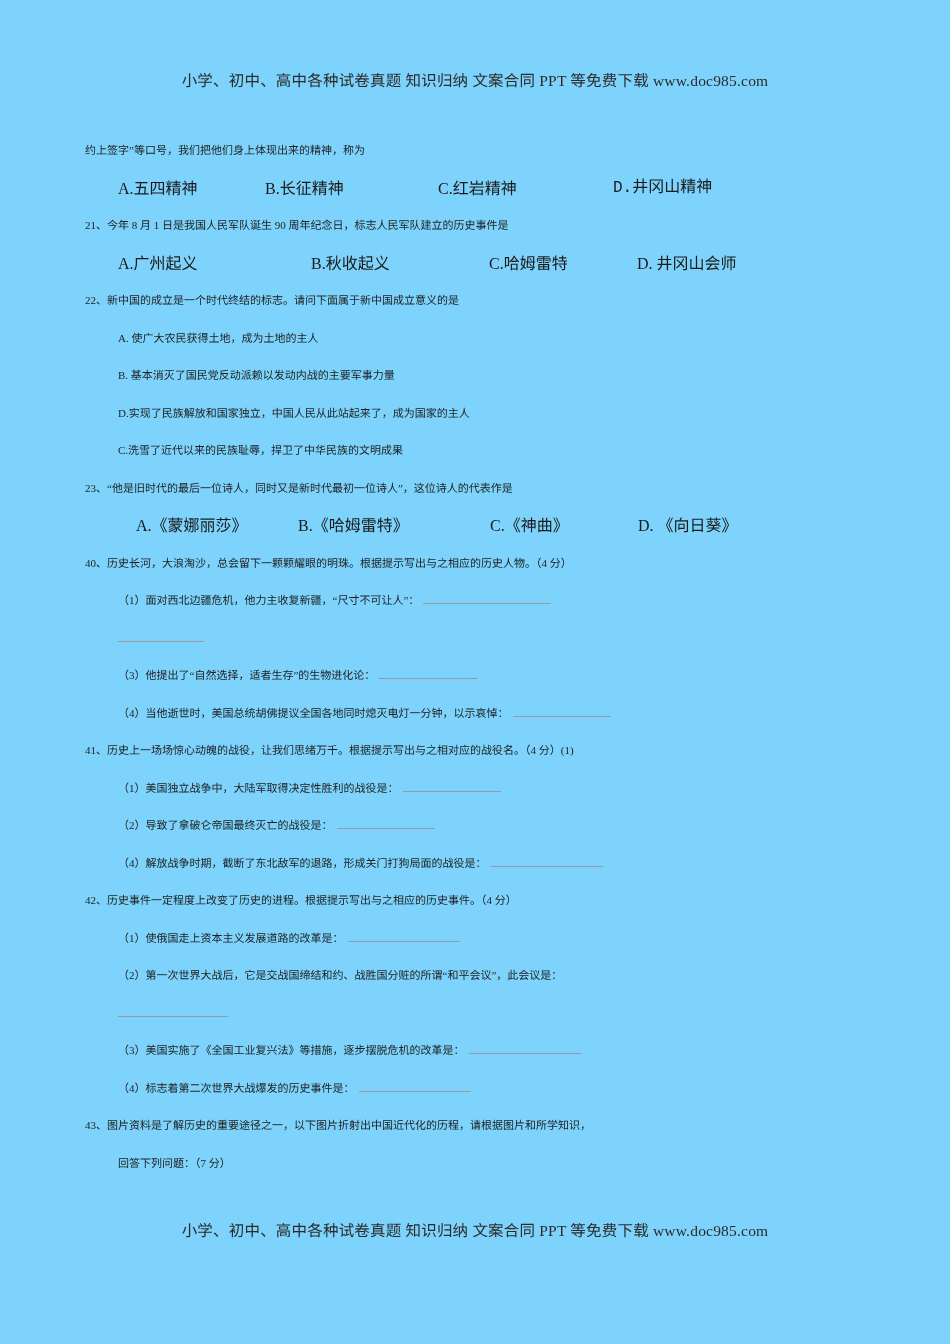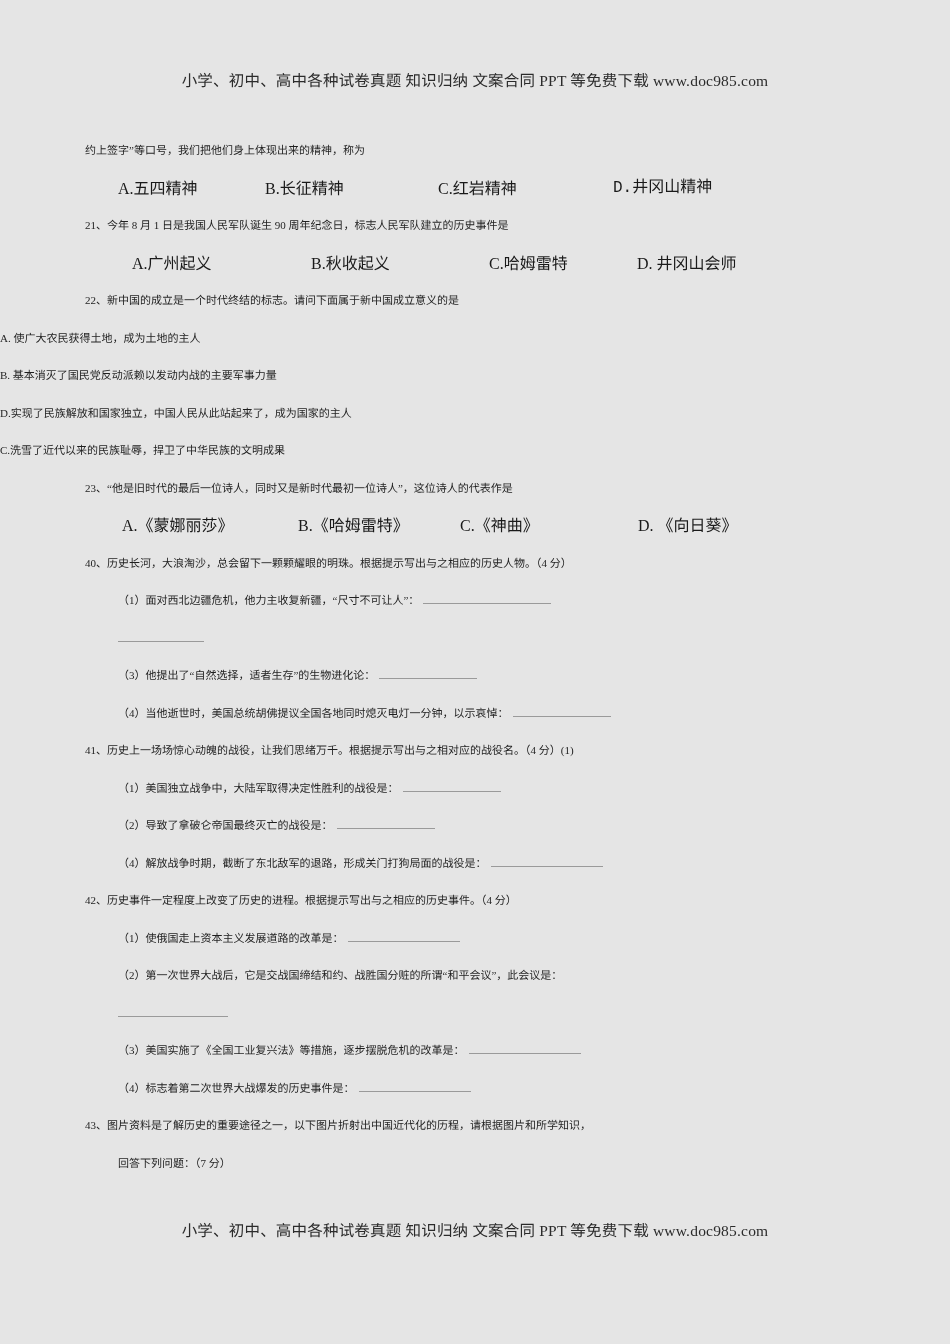--- a/index.html
+++ b/index.html
@@ -11,21 +11,21 @@
   body {
     font-family: "Liberation Serif", "DejaVu Serif", serif;
     color: #1a1a1a;
     -webkit-font-smoothing: antialiased;
   }
   .page {
     position: relative;
     width: 950px;
     height: 1344px;
     margin: 0 auto;
-    background: #e5e5e5;
+    background: #7dd3fc;
     overflow: hidden;
     box-sizing: border-box;
   }
 
   
   .watermark {
     position: absolute;
     left: 0;
     width: 950px;
     text-align: center;
@@ -49,21 +49,21 @@
   .line {
     font-size: 11px;
     line-height: 37.5px;
     height: 37.5px;
     white-space: nowrap;
     color: #1f1f1f;
   }
 
   
   .ind-q   { padding-left: 85px; }   
-  .ind-opt { }  
+  .ind-opt { padding-left: 118px; }  
   .ind-sub { padding-left: 118px; }  
   .ind-cont{ padding-left: 118px; }  
   .ind-stem2 { padding-left: 118px; }
 
   
   .optrow {
     position: relative;
     height: 37.5px;
     line-height: 37.5px;
     font-size: 16px;
@@ -112,38 +112,38 @@
     <div class="optrow">
       <span class="opt" style="left:118px;">A.五四精神</span>
       <span class="opt" style="left:265px;">B.长征精神</span>
       <span class="opt" style="left:438px;">C.红岩精神</span>
       <span class="opt" style="left:613px;font-family:Liberation Mono, monospace;">D.井冈山精神</span>
     </div>
 
     <div class="line ind-q">21、今年 8 月 1 日是我国人民军队诞生 90 周年纪念日，标志人民军队建立的历史事件是</div>
 
     <div class="optrow">
-      <span class="opt" style="left:132px;">A.广州起义</span>
+      <span class="opt" style="left:118px;">A.广州起义</span>
       <span class="opt" style="left:311px;">B.秋收起义</span>
       <span class="opt" style="left:489px;">C.哈姆雷特</span>
       <span class="opt" style="left:637px;">D. 井冈山会师</span>
     </div>
 
     <div class="line ind-q">22、新中国的成立是一个时代终结的标志。请问下面属于新中国成立意义的是</div>
     <div class="line ind-opt">A.  使广大农民获得土地，成为土地的主人</div>
     <div class="line ind-opt">B.  基本消灭了国民党反动派赖以发动内战的主要军事力量</div>
     <div class="line ind-opt">D.实现了民族解放和国家独立，中国人民从此站起来了，成为国家的主人</div>
     <div class="line ind-opt">C.洗雪了近代以来的民族耻辱，捍卫了中华民族的文明成果</div>
 
     <div class="line ind-q">23、“他是旧时代的最后一位诗人，同时又是新时代最初一位诗人”，这位诗人的代表作是</div>
 
     <div class="optrow">
-      <span class="opt" style="left:122px;">A.《蒙娜丽莎》</span>
+      <span class="opt" style="left:136px;">A.《蒙娜丽莎》</span>
       <span class="opt" style="left:298px;">B.《哈姆雷特》</span>
-      <span class="opt" style="left:460px;">C.《神曲》</span>
+      <span class="opt" style="left:490px;">C.《神曲》</span>
       <span class="opt" style="left:638px;">D. 《向日葵》</span>
     </div>
 
     <div class="line ind-q">40、历史长河，大浪淘沙，总会留下一颗颗耀眼的明珠。根据提示写出与之相应的历史人物。（4 分）</div>
 
     <div class="line ind-sub"><span>（1）面对西北边疆危机，他力主收复新疆，“尺寸不可让人”：</span><span class="blank blank-xl"></span></div>
 
     <div class="line ind-cont"><span class="blank-line bl-a"></span></div>
 
     <div class="line ind-sub"><span>（3）他提出了“自然选择，适者生存”的生物进化论：</span><span class="blank blank-md"></span></div>

